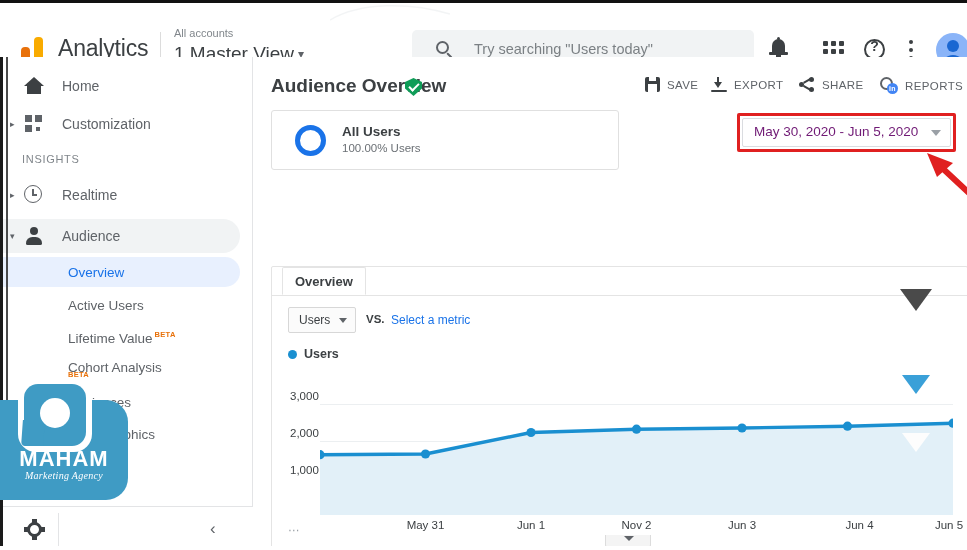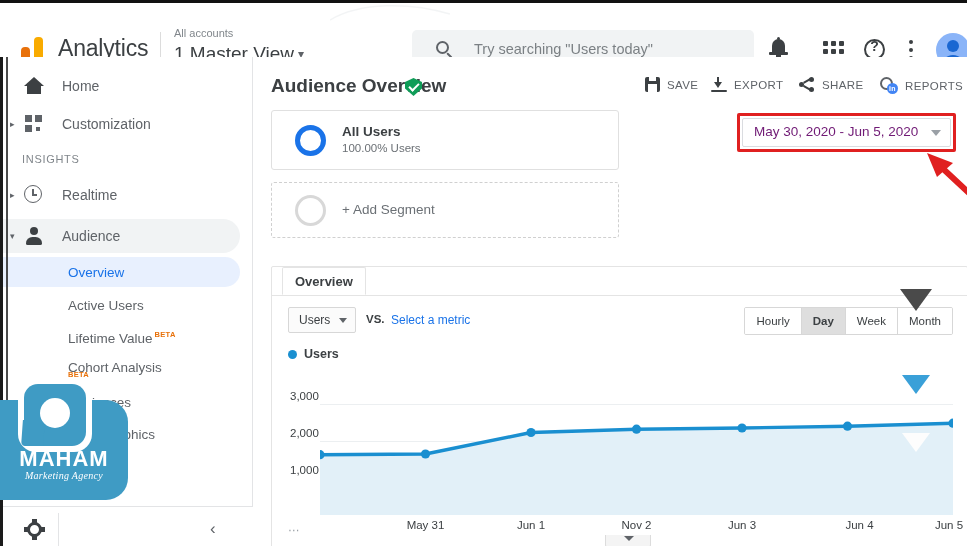--- a/index.html
+++ b/index.html
@@ -382,24 +382,20 @@
           </span>
       </span>
       <span class="tlabel">REPORTS</span>
     </div>
 
     <div class="seg-all">
       <div class="ring"></div>
       <div class="t1">All Users</div>
       <div class="t2">100.00% Users</div>
     </div>
-    <div class="seg-add">
-      <div class="ring"></div>
-      <div class="t">+ Add Segment</div>
-    </div>
 
     <div class="daterange">
       <div class="dtxt">May 30, 2020 - Jun 5, 2020</div>
       <div class="dcaret"></div>
     </div>
     <div class="annot-box"></div>
     <svg class="annot-arrow" viewBox="0 0 90 80">
       <line x1="78" y1="72" x2="16" y2="14" stroke="#e02020" stroke-width="6" stroke-linecap="round"></line>
       <polygon points="4,2 30,12 14,26" fill="#e02020"></polygon>
     </svg>
@@ -410,26 +406,20 @@
         <div class="tab">Overview</div>
       </div>
 
       <div class="metric-sel">
         <div class="mtxt">Users</div>
         <div class="mc"></div>
       </div>
       <div class="vs-lbl">VS.</div>
       <div class="sel-metric">Select a metric</div>
 
-      <div class="gran">
-        <div class="gi">Hourly</div>
-        <div class="gi on">Day</div>
-        <div class="gi">Week</div>
-        <div class="gi">Month</div>
-      </div>
 
       <div class="legend">
         <span class="ldot"></span>
         <span class="ltxt">Users</span>
       </div>
 
       <div class="plot" id="plot">
           <div class="gridline" style="top: 111px;"></div>
           <div class="ylab" style="top: 97px;">1,000</div>
           <div class="gridline" style="top: 74px;"></div>

